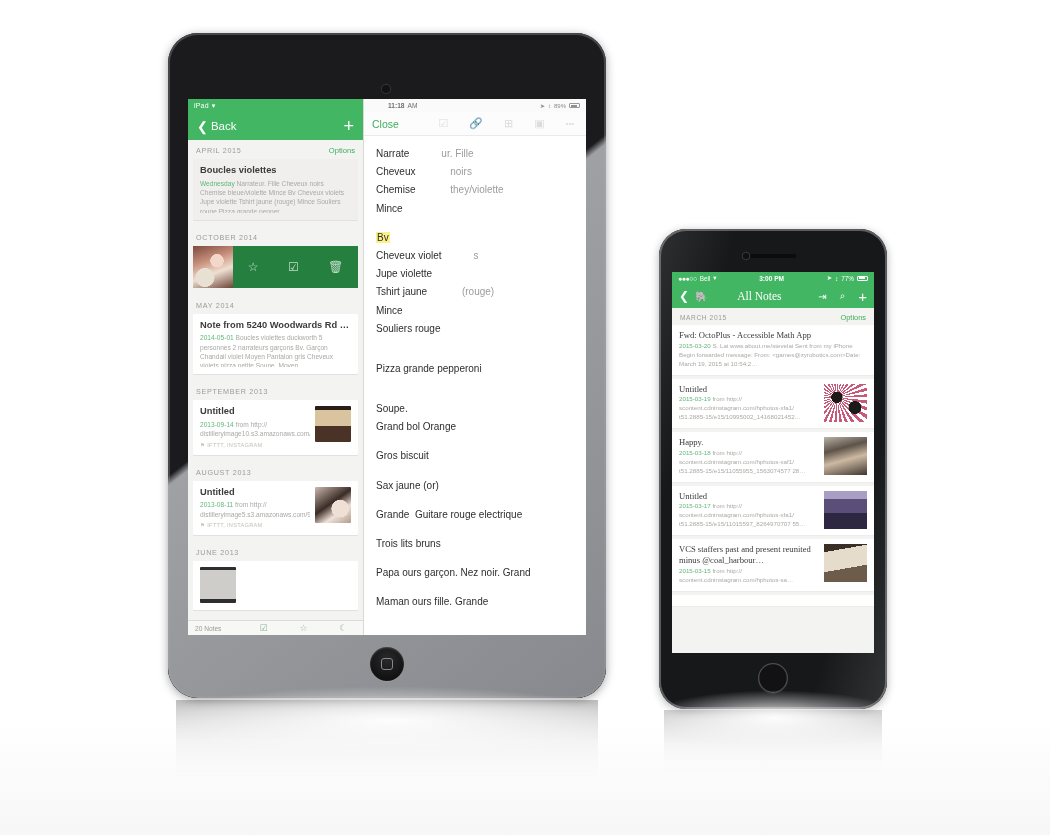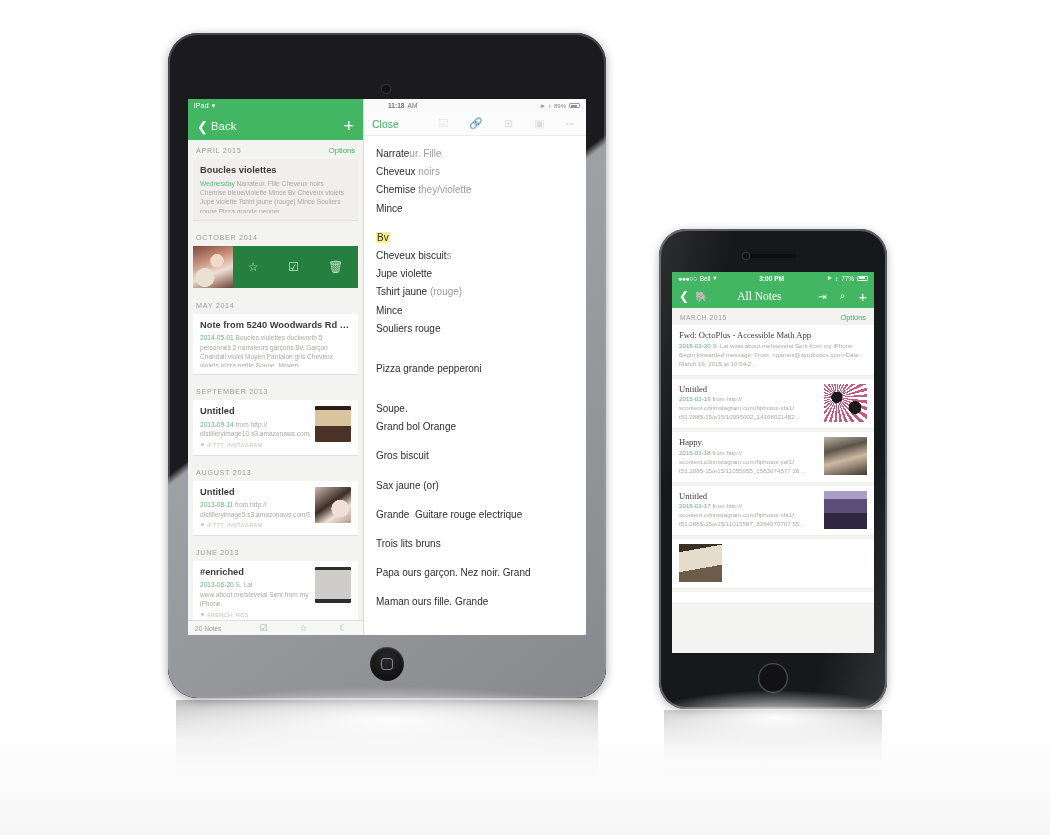--- a/index.html
+++ b/index.html
@@ -97,21 +97,21 @@
   .ed-status .batt i { position:absolute; left:.5px; top:.5px; bottom:.5px; width:72%;
     background:#8f8f8f; display:block; }
   .ed-toolbar { height:24px; background:#fcfcfc; border-bottom:1px solid #eaeae8;
     display:flex; align-items:center; padding:0 8px; }
   .ed-toolbar .close { color:#3fae5d; font-size:10.5px; }
   .ed-toolbar .tools { margin-left:auto; display:flex; align-items:center; gap:21px;
     padding-right:4px; }
   .ed-toolbar .tools span { color:#dcdcda; font-size:11px; line-height:1; }
   .ed-body { flex:1; padding:9px 12px 0; overflow:hidden; }
   .ed-line { font-size:10px; color:#2e2e2e; line-height:1.82; white-space:pre-wrap; }
-  .ed-line .dim { color:#9c9c9c; }
+  .ed-line .dim { color:#9c9c9c;margin-left:32px; }
   .ed-line.gap { height:11px; line-height:11px; }
   .hl { background:#fcf08a; padding:0 1px; }
 
   
   #iphone { position:absolute; left:659px; top:229px; width:228px; height:480px;
     border-radius:27px; background:#17181a;
     box-shadow:0 2px 8px rgba(0,0,0,.3), inset 0 0 0 2px #5a5c61; overflow:hidden; }
   #iphone .bezel-sheen{ position:absolute; inset:0; border-radius:27px; pointer-events:none;
     background:linear-gradient(105deg, rgba(255,255,255,.10) 0%, rgba(255,255,255,0) 22%,
       rgba(255,255,255,0) 78%, rgba(255,255,255,.12) 100%); }
@@ -279,31 +279,20 @@
             </div>
             <div class="nc-thumb tall" style="background:
                    radial-gradient(circle at 70% 60%, #f0dfd4 0 26%, rgba(0,0,0,0) 27%),
                    linear-gradient(145deg,#cbb9ae 0%,#3b2c26 45%,#efe2d8 70%,#b09a8e 100%);"></div>
           </div>
 
           <div class="sec-head">
             <span>JUNE 2013</span>
           </div>
           <div class="note-card">
-            <div class="txt">
-              <div class="nc-title">#enriched</div>
-              <div class="nc-body">
-                <span class="dt">2013-06-20</span>
-                <span>S. Lai www.about.me/stevelai Sent from my iPhone</span>
-              </div>
-              <div class="nc-tags">
-                <span>⚑</span>
-                <span>FRENCH, RCS</span>
-              </div>
-            </div>
             <div class="nc-thumb tall" style="background:linear-gradient(180deg,#2e2e2e 0 8%,#cfcdc9 8% 88%,#2e2e2e 88% 100%);"></div>
           </div>
 
         </div>
 
         <div class="ev-footer">
           <span class="cnt">20 Notes</span>
           <span class="fi">☑</span>
           <span class="fi">☆</span>
           <span class="fi">☾</span>
@@ -335,21 +324,21 @@
           </span>
         </div>
 
         <div class="ed-body" id="editor-body">
             <div class="ed-line"><span>Narrate</span><span class="dim">ur. Fille</span></div>
             <div class="ed-line"><span>Cheveux </span><span class="dim">noirs</span></div>
             <div class="ed-line"><span>Chemise </span><span class="dim">they/violette</span></div>
             <div class="ed-line"><span>Mince</span></div>
             <div class="ed-line gap"></div>
             <div class="ed-line"><span class="hl">Bv</span></div>
-            <div class="ed-line"><span>Cheveux biscuit</span><span class="dim">s</span></div>
+            <div class="ed-line"><span>Cheveux violet</span><span class="dim">s</span></div>
             <div class="ed-line"><span>Jupe violette</span></div>
             <div class="ed-line"><span>Tshirt jaune </span><span class="dim">(rouge)</span></div>
             <div class="ed-line"><span>Mince</span></div>
             <div class="ed-line"><span>Souliers rouge</span></div>
             <div class="ed-line gap"></div>
             <div class="ed-line gap"></div>
             <div class="ed-line"><span>Pizza grande pepperoni</span></div>
             <div class="ed-line gap"></div>
             <div class="ed-line gap"></div>
             <div class="ed-line"><span>Soupe.</span></div>
@@ -433,20 +422,24 @@
             <div class="pc-thumb" style="background: linear-gradient(165deg, rgb(185, 178, 166) 0%, rgb(93, 83, 72) 32%, rgb(205, 185, 163) 58%, rgb(62, 54, 46) 100%);"></div>
           </div>
           <div class="ph-card">
             <div class="pc-txt">
               <div class="pc-title">Untitled</div>
               <div class="pc-body"><span class="dt">2015-03-17 </span><span>from http:// scontent.cdninstagram.com/hphotos-xfa1/ t51.2885-15/e15/11015597_8264970707 55…</span></div>
             </div>
             <div class="pc-thumb" style="background: linear-gradient(rgb(169, 159, 196) 0px, rgb(169, 159, 196) 22%, rgb(91, 79, 122) 22%, rgb(91, 79, 122) 58%, rgb(46, 39, 66) 58%, rgb(46, 39, 66) 100%), linear-gradient(90deg, rgb(110, 100, 152), rgb(183, 173, 219), rgb(110, 100, 152));"></div>
           </div>
           <div class="ph-card">
+            <div class="pc-txt">
+              <div class="pc-title">VCS staffers past and present reunited minus @coal_harbour…</div>
+              <div class="pc-body"><span class="dt">2015-03-15 </span><span>from http:// scontent.cdninstagram.com/hphotos-sa…</span></div>
+            </div>
             <div class="pc-thumb" style="background: linear-gradient(170deg, rgb(58, 47, 39) 0px, rgb(58, 47, 39) 18%, rgb(230, 220, 203) 18%, rgb(230, 220, 203) 62%, rgb(109, 92, 74) 62%, rgb(109, 92, 74) 100%);"></div>
           </div>
           <div class="ph-card"></div>
         </div>
     </div>
 
     <div id="ip-home"></div>
   </div>
 
   <div id="refl-ipad"></div>

